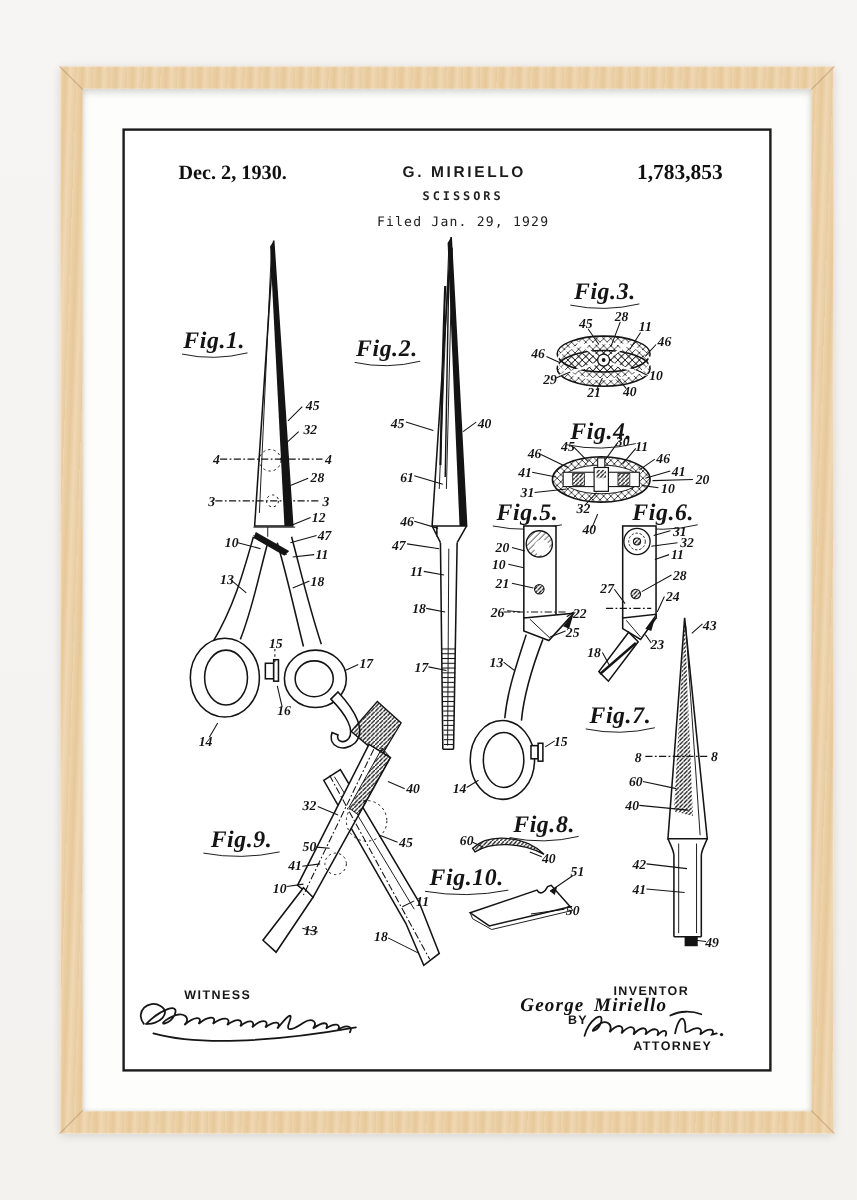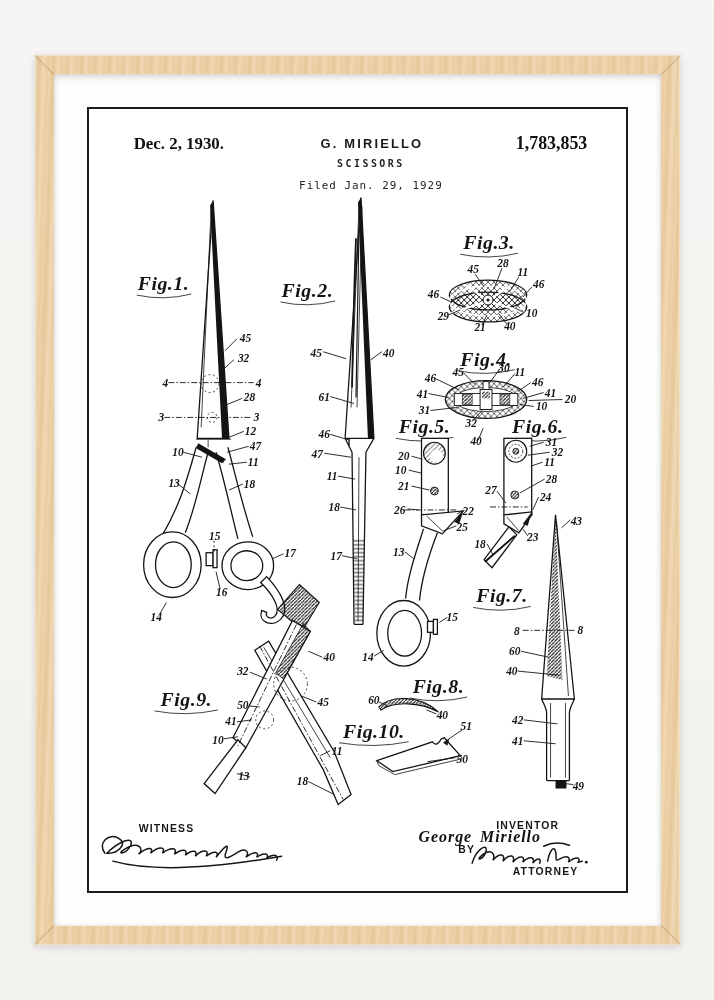--- a/index.html
+++ b/index.html
@@ -1,18 +1,18 @@
 <!DOCTYPE html>
 <html><head>
 <meta charset="utf-8">
 <style>
   html,body{margin:0;padding:0;}
   body{width:714px;height:1000px;background:#f5f4f1;font-family:"Liberation Sans",sans-serif;}
   .page{position:relative;width:714px;height:1000px;background:linear-gradient(180deg,#f6f5f3 0%,#f3f2ef 100%);overflow:hidden;}
-  .frame{position:absolute;left:35px;top:55px;width:645px;height:890px;
+  .frame{position:absolute;left:50px;top:55px;width:645px;height:890px;
     background:repeating-linear-gradient(92deg,#eed4ac 0px,#e6c899 5px,#f0d8b4 9px,#e8cba0 14px);
     box-shadow:0 2px 8px rgba(0,0,0,.14), inset 0 0 0 1px rgba(255,255,255,.35);}
   .miter{position:absolute;width:28px;height:1px;background:rgba(150,110,65,.38);}
   .m1{left:0;top:0;transform-origin:0 0;transform:rotate(45deg);}
   .m2{right:0;top:0;transform-origin:100% 0;transform:rotate(-45deg);}
   .m3{left:0;bottom:0;transform-origin:0 100%;transform:rotate(-45deg);}
   .m4{right:0;bottom:0;transform-origin:100% 100%;transform:rotate(45deg);}
   .matte{position:absolute;left:19px;top:19px;right:19px;bottom:19px;background:#fdfdfc;
     box-shadow:inset 0 3px 6px rgba(0,0,0,.16), inset 0 -1px 3px rgba(0,0,0,.07);}
   .sheet{position:absolute;left:33px;top:33px;width:537px;height:782px;border:2px solid #1b1b1b;background:#fff;}

